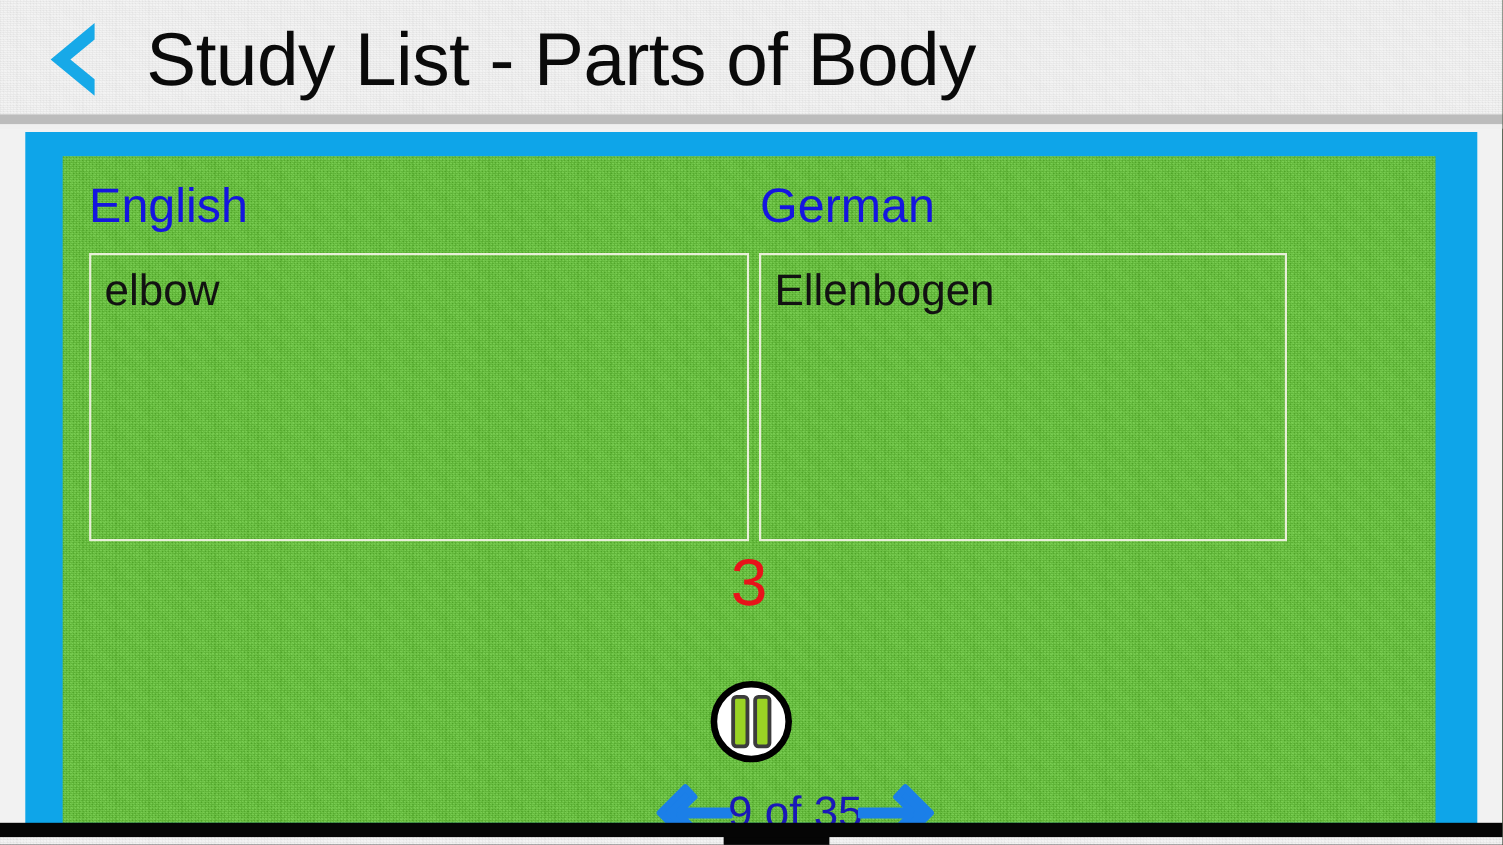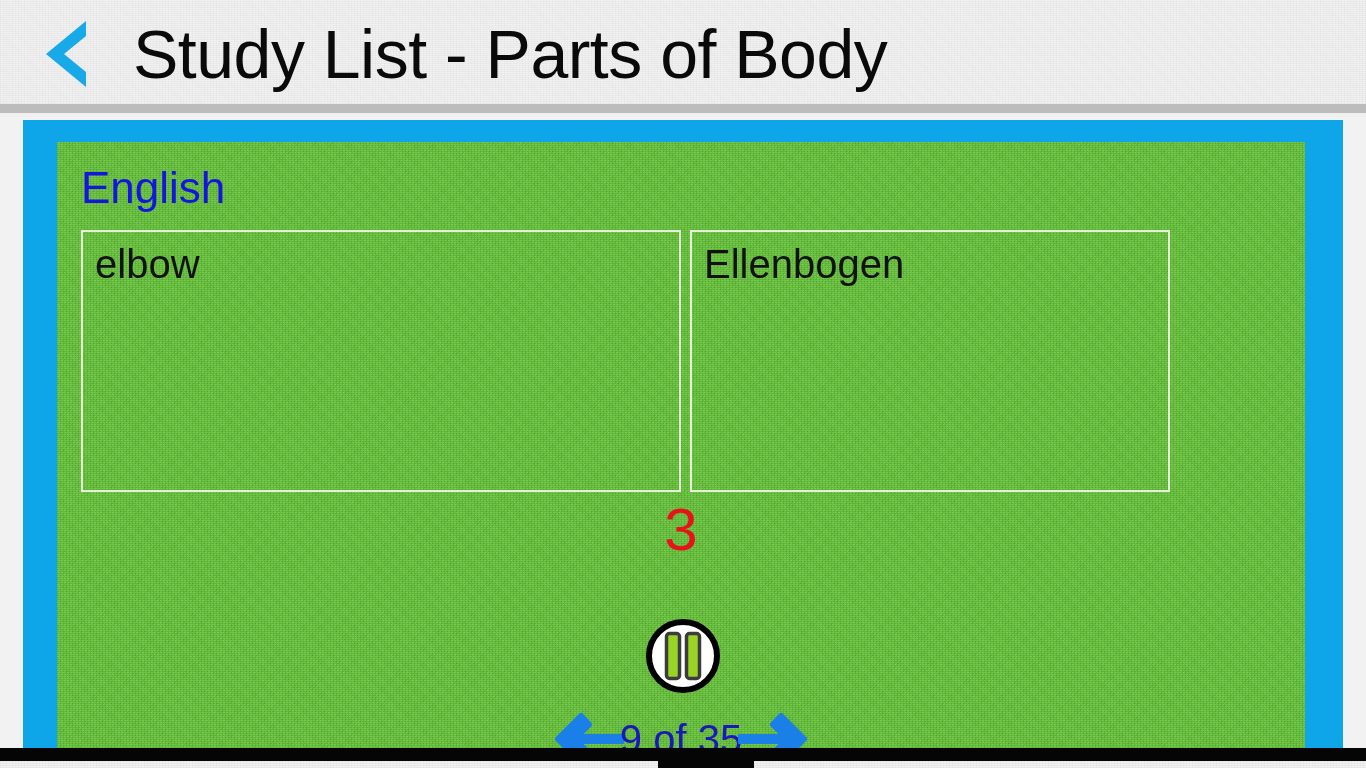--- a/index.html
+++ b/index.html
@@ -170,20 +170,21 @@
   
   #pager {
     position: absolute;
     left: 0;
     top: 568px;
     width: 1248px;
     height: 58px;
     display: flex;
     align-items: center;
     justify-content: center;
+    padding-left: 42px;
   }
 
   .pager-arrow {
     background: transparent;
     border: 0;
     padding: 0;
     cursor: pointer;
     line-height: 0;
   }
 
@@ -246,20 +247,21 @@
 
   <div id="header-rule"></div>
   <div id="header-rule-shadow" class="texture-light"></div>
 
   <div id="card-frame">
 
     <div id="card-body" class="texture-green">
 
       <div id="label-english" class="col-label">English</div>
 
+      <div id="label-german" class="col-label">German</div>
 
       <div id="field-english" class="text-field">
         <div class="field-value">elbow</div>
       </div>
 
       <div id="field-german" class="text-field">
         <div class="field-value">Ellenbogen</div>
       </div>
 
       <div id="countdown">3</div>

